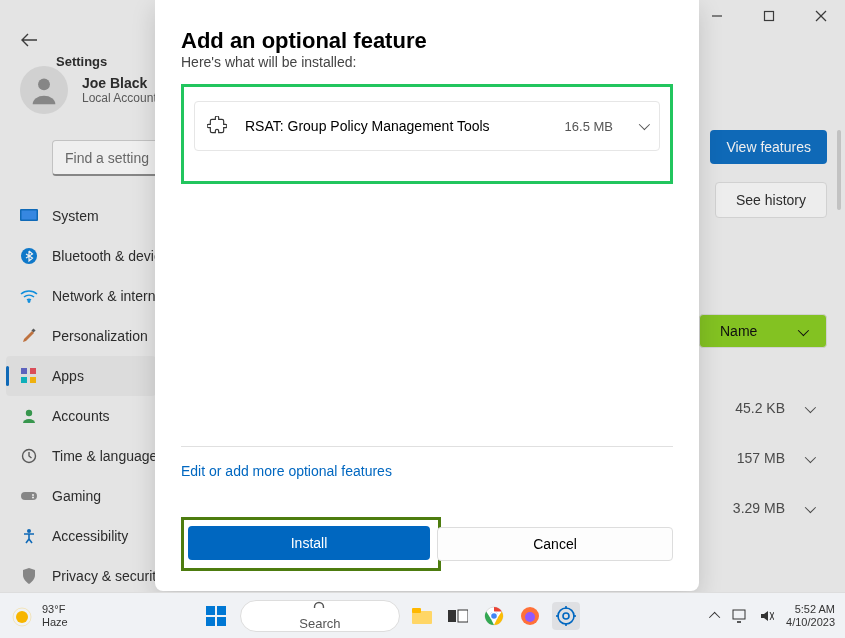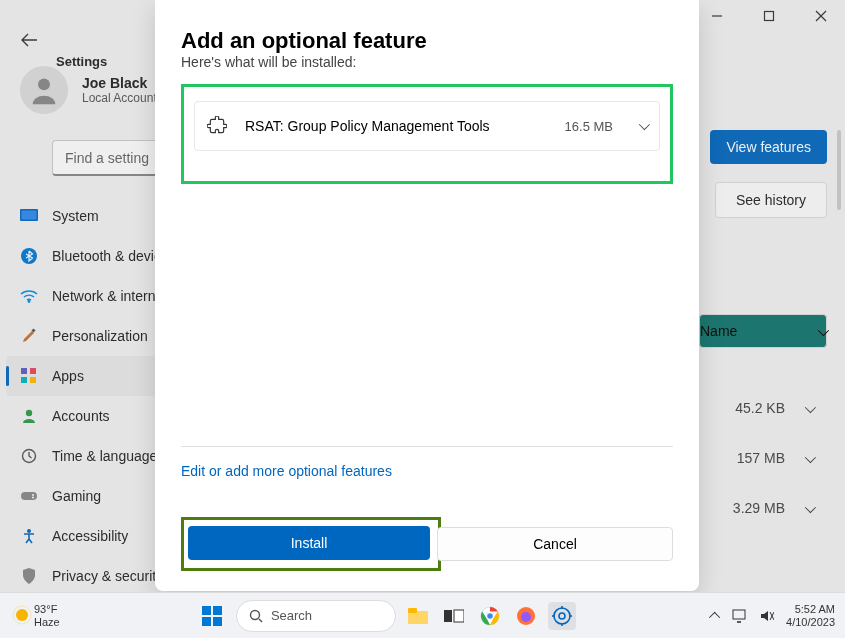--- a/index.html
+++ b/index.html
@@ -27,21 +27,21 @@
     .sidebar { position: absolute; top: 196px; left: 6px; width: 150px; }
     .nav-item { height: 40px; display: flex; align-items: center; gap: 14px; padding-left: 14px; font-size: 14px; color: #222; border-radius: 4px; position: relative; white-space: nowrap; overflow: hidden; }
     .nav-item.active { background: #eaeaea; }
     .nav-item.active::before { content: ""; position: absolute; left: 0; top: 10px; bottom: 10px; width: 3px; background: #0067c0; border-radius: 2px; }
     .nav-icon { width: 18px; height: 18px; flex-shrink: 0; display: flex; align-items: center; justify-content: center; }
     
     
     .bg-content { position: absolute; top: 130px; right: 18px; display: flex; flex-direction: column; align-items: flex-end; gap: 18px; }
     .view-features-btn { background: #0067c0; color: #fff; border-radius: 4px; padding: 9px 16px; font-size: 14px; }
     .see-history-btn { background: #fdfdfd; border: 1px solid #ddd; border-radius: 4px; padding: 9px 20px; font-size: 14px; color: #222; }
-    .sort-dropdown { width: 128px; background: #0f766e; border: 1px solid #ddd; border-radius: 4px; padding: 8px 0; display: flex; justify-content: space-between; align-items: center; font-size: 14px; }
+    .sort-dropdown { width: 128px; background: #84cc16; border: 1px solid #ddd; border-radius: 4px; padding: 8px 20px; display: flex; justify-content: space-between; align-items: center; font-size: 14px; }
     
     .bg-rows { position: absolute; top: 400px; right: 18px; display: flex; flex-direction: column; gap: 34px; }
     .bg-row { width: 120px; display: flex; justify-content: flex-end; align-items: center; gap: 20px; font-size: 14px; color: #444; padding-right: 14px; }
     
     .bg-scrollbar { position: absolute; top: 130px; right: 4px; width: 4px; height: 80px; background: #ccc; border-radius: 2px; }
     
     
     .dim { position: absolute; inset: 0; background: rgba(120,120,120,0.12); }
     
     
@@ -59,25 +59,25 @@
     .dialog-spacer { flex: 1; }
     .dialog-divider { height: 1px; background: #e0e0e0; margin: 0 0 16px 0; }
     .edit-link { font-size: 14px; color: #0067c0; margin-bottom: 38px; }
     
     .button-row-box { border: 3px solid #4d7c0f; padding: 6px 8px 8px 4px; display: inline-block; }
     .install-btn { width: 242px; height: 34px; background: #0067c0; color: #fff; border-radius: 4px; font-size: 14px; display: flex; align-items: center; justify-content: center; }
     .cancel-btn { width: 242px; height: 34px; background: #fdfdfd; border: 1px solid #ddd; border-radius: 4px; font-size: 14px; display: flex; align-items: center; justify-content: center; margin-left: -4px; }
     
     
     .taskbar { position: absolute; bottom: 0; left: 0; right: 0; height: 46px; background: #f0f2f5; border-top: 1px solid #ddd; display: flex; align-items: center; }
-    .weather { display: flex; align-items: flex-start; gap: 0; margin-left: 10px; }
+    .weather { display: flex; align-items: flex-end; gap: 8px; margin-left: 10px; }
     .weather-text { font-size: 11px; line-height: 13px; color: #333; }
     .tb-center { flex: 1; display: flex; align-items: center; justify-content: center; gap: 8px; }
     .start-btn { width: 32px; height: 32px; display: flex; align-items: center; justify-content: center; }
-    .tb-search { width: 160px; height: 32px; background: #fff; border: 1px solid #ddd; border-radius: 16px; display: flex; align-items: center; padding: 0 12px; gap: 8px; font-size: 13px; color: #555; }
+    .tb-search { width: 160px; height: 32px; background: #fff; border: 1px solid #ddd; border-radius: 16px; display: flex; align-items: center; padding: 0 12px; gap: 8px; font-size: 13px; color: #555; flex-direction: column; }
     .tb-icon { width: 28px; height: 28px; display: flex; align-items: center; justify-content: center; border-radius: 4px; }
     .tb-icon.active { background: rgba(0,0,0,0.07); }
     .sys-tray { display: flex; align-items: center; gap: 12px; margin-right: 10px; font-size: 12px; color: #333; }
     .clock { text-align: right; font-size: 11px; line-height: 13px; }
     
     
     .chevron-down::before { content: ""; display: inline-block; width: 7px; height: 7px; border-right: 1.5px solid currentColor; border-bottom: 1.5px solid currentColor; transform: rotate(45deg) translateY(-2px); }
     .chevron-up::before { content: ""; display: inline-block; width: 7px; height: 7px; border-right: 1.5px solid currentColor; border-bottom: 1.5px solid currentColor; transform: rotate(-135deg) translateY(-2px); }
   </style>
 </head>

